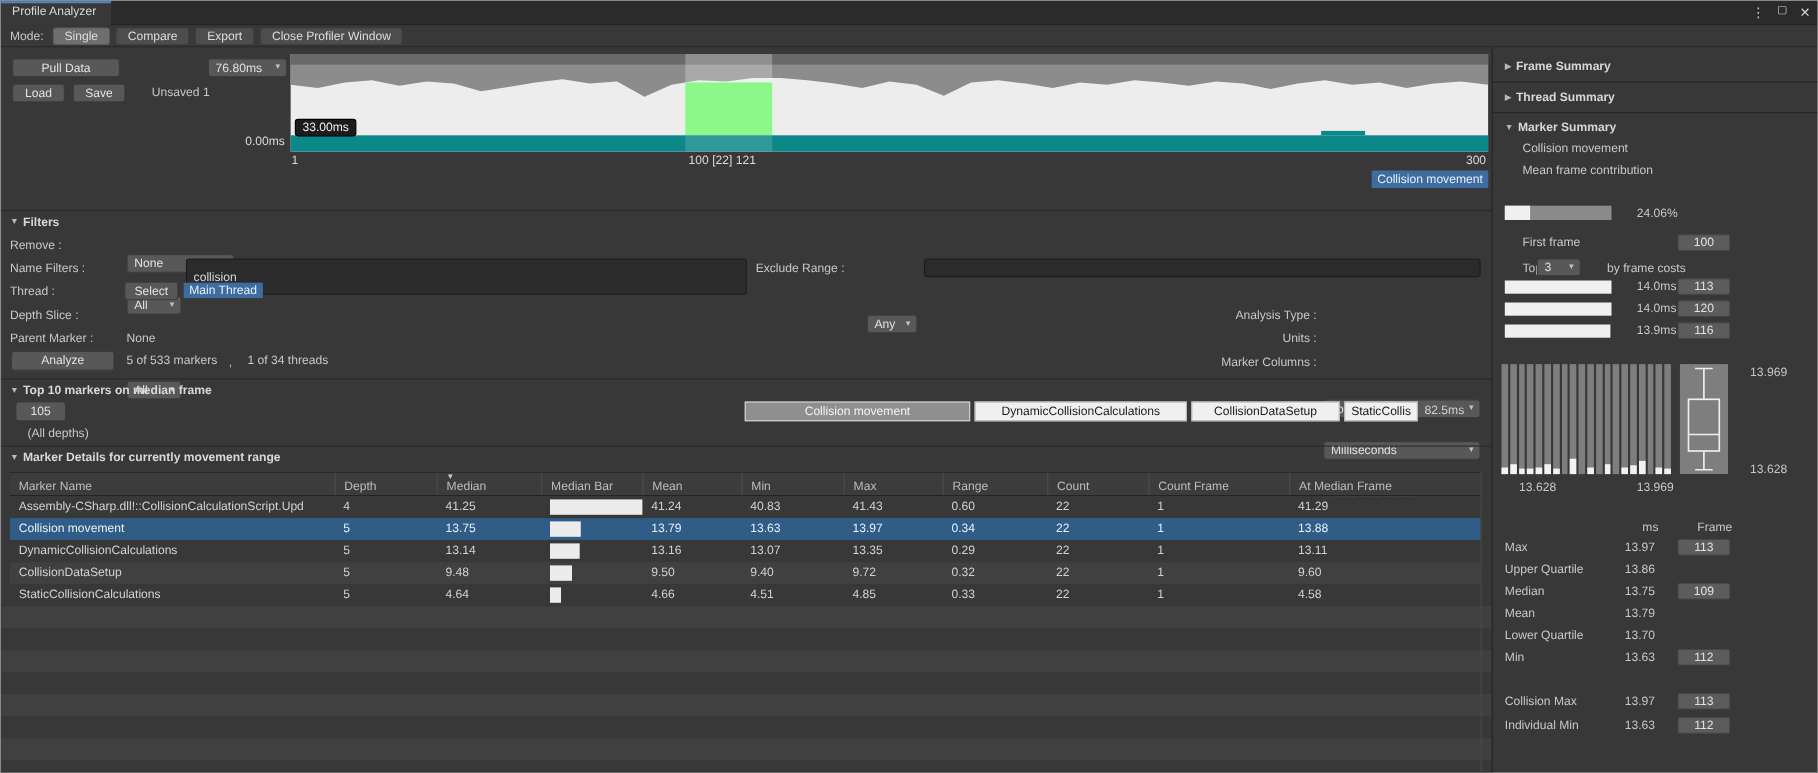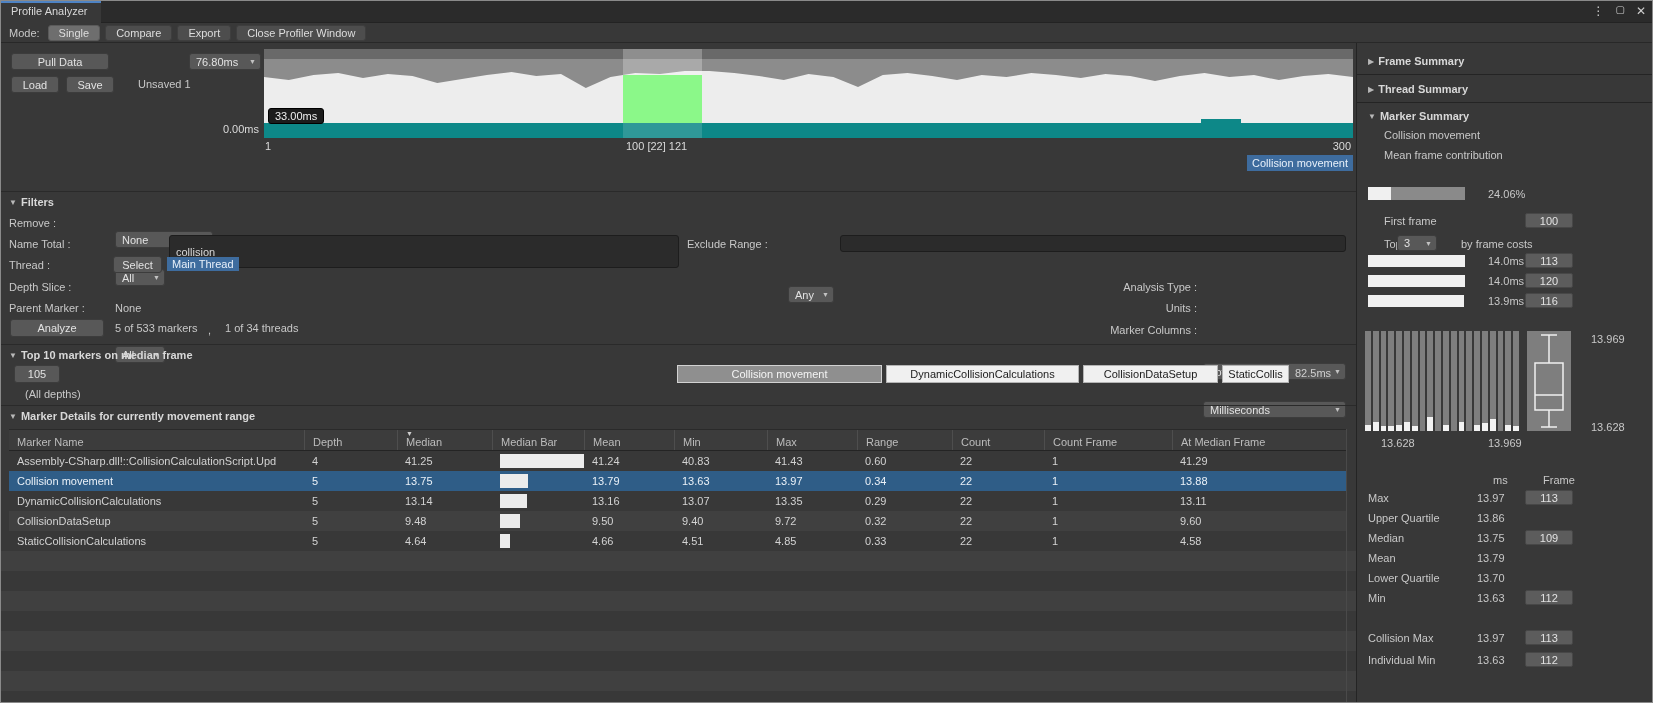--- a/index.html
+++ b/index.html
@@ -137,21 +137,21 @@
       </div>
       <span class="pill marker-pill" style="right:3px; position:absolute; left:auto;">Collision movement</span>
 
       <div class="hline" style="left:0; top:148px; width:1355px;"></div>
 
       <div class="fold abs" style="left:8px; top:153px;"><span class="tri">▼</span><span>Filters</span></div>
 
       <span class="lbl" style="left:8px; top:174px;">Remove :</span>
       <div class="dd abs" style="left:114px; top:171px; width:98px; height:17px; line-height:16px;">None</div>
 
-      <span class="lbl" style="left:8px; top:195px;">Name Total :</span>
+      <span class="lbl" style="left:8px; top:195px;">Name Filters :</span>
       <div class="dd abs" style="left:114px; top:192px; width:50px; height:17px; line-height:16px;">All</div>
       <input class="input abs" style="left: 168px; top: 192px; width: 510px; height: 33px;" value="collision">
       <span class="lbl" style="left:686px; top:195px;">Exclude Range :</span>
       <div class="dd abs" style="left:787px; top:192px; width:46px; height:17px; line-height:16px;">Any</div>
       <input class="input abs" style="left: 839px; top: 192px; width: 506px; height: 17px;" value="">
 
       <span class="lbl" style="left:8px; top:216px;">Thread :</span>
       <div class="btn abs" style="left:112px; top:213px; width:49px; height:17px; line-height:16px;">Select</div>
       <span class="pill abs" style="left:166px; top:214px;">Main Thread</span>
 

